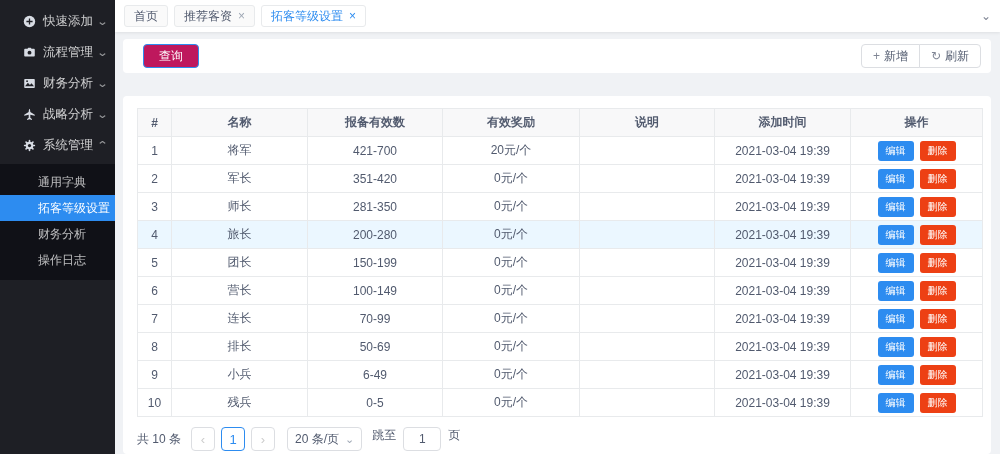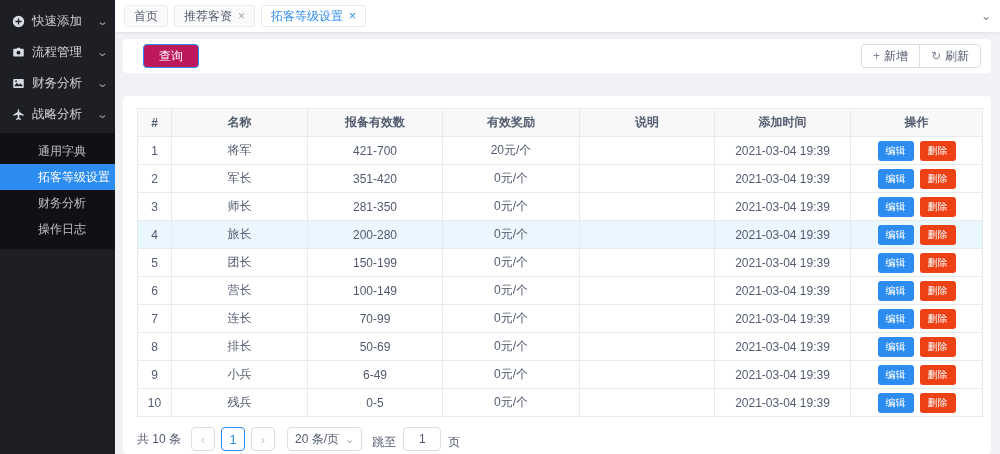--- a/index.html
+++ b/index.html
@@ -2,21 +2,21 @@
 <html><head>
 <meta charset="utf-8">
 <style>
   * { margin:0; padding:0; box-sizing:border-box; }
   html,body { width:1000px; height:454px; overflow:hidden; }
   body { font-family:"Liberation Sans","DejaVu Sans",sans-serif; font-size:12px; background:#f0f2f5; color:#515a6e; }
   .app { display:flex; width:1000px; height:454px; }
 
   
   .sidebar { width:115px; flex:0 0 115px; background:#1e1f25; color:rgba(255,255,255,.78); padding-top:6px; }
-  .menu-item { height:31px; display:flex; align-items:center; padding:0 8px 0 11px; cursor:pointer; font-size:12.5px; white-space:nowrap; }
+  .menu-item { height:31px; display:flex; align-items:center; padding:0 8px 0 22px; cursor:pointer; font-size:12.5px; white-space:nowrap; }
   .menu-item .mi-icon { width:14px; height:14px; margin-right:7px; flex:0 0 14px; display:flex; align-items:center; justify-content:center; }
   .menu-item .mi-icon svg { width:13px; height:13px; }
   .menu-item .mi-label { flex:1; }
   .menu-item .mi-caret { font-size:11px; color:rgba(255,255,255,.55); transform:scaleX(1.3); }
   .submenu { background:#101117; padding:5px 0 7px; margin-top:3px; margin-bottom:3px; }
   .submenu-item { height:26px; line-height:26px; padding-left:38px; font-size:12px; cursor:pointer; color:rgba(255,255,255,.72); white-space:nowrap; }
   .submenu-item.active { background:#2d8cf0; color:#fff; }
 
   
   .main { flex:1; display:flex; flex-direction:column; min-width:0; }
@@ -54,21 +54,21 @@
   .btn-edit, .btn-delete { border:none; border-radius:3px; color:#fff; font-size:10px; padding:3px 8px; margin:0 3px; cursor:pointer; font-family:inherit; }
   .btn-edit { background:#2d8cf0; }
   .btn-delete { background:#ed4014; }
 
   .pagination { display:flex; align-items:center; margin-top:10px; font-size:12px; color:#515a6e; }
   .pg-total { margin-right:10px; }
   .pg-btn { width:24px; height:24px; border:1px solid #dcdee2; border-radius:4px; background:#fff; color:#ccc; margin-right:6px; display:inline-flex; align-items:center; justify-content:center; cursor:pointer; font-size:13px; }
   .pg-btn.current { border-color:#2d8cf0; color:#2d8cf0; cursor:default; }
   .pg-select { height:24px; border:1px solid #dcdee2; border-radius:4px; background:#fff; display:inline-flex; align-items:center; padding:0 7px; margin:0 10px 0 6px; cursor:pointer; color:#515a6e; }
   .pg-select .sel-caret { margin-left:6px; color:#9ea7b4; font-size:11px; }
-  .pg-jump { display:flex; align-items:flex-end; gap:7px; }
+  .pg-jump { display:flex; align-items:flex-start; gap:7px; }
   .pg-jump-input { width:38px; height:24px; border:1px solid #dcdee2; border-radius:4px; text-align:center; font-size:12px; color:#515a6e; outline:none; font-family:inherit; }
 </style>
 </head>
 <body>
 
 <div class="app">
 
   <aside class="sidebar">
 
     <div class="menu-item">
@@ -108,20 +108,36 @@
     <div class="menu-item">
       <span class="mi-icon">
         <svg viewBox="0 0 16 16">
             <path d="M8 1 C8.6 1.8 9 3.4 9 5 L14.5 8.2 V9.6 L9 8.3 V12 L11 13.6 V14.8 L8 13.8 L5 14.8 V13.6 L7 12 V8.3 L1.5 9.6 V8.2 L7 5 C7 3.4 7.4 1.8 8 1 Z" fill="#d8dce4"></path>
           </svg>
       </span>
       <span class="mi-label">战略分析</span>
       <span class="mi-caret">⌄</span>
     </div>
 
+    <div class="menu-item">
+      <span class="mi-icon">
+        <svg viewBox="0 0 16 16">
+          <g fill="#d8dce4">
+            <rect x="7" y="1" width="2" height="14" rx="1"></rect>
+            <rect x="7" y="1" width="2" height="14" rx="1" transform="rotate(45 8 8)"></rect>
+            <rect x="7" y="1" width="2" height="14" rx="1" transform="rotate(90 8 8)"></rect>
+            <rect x="7" y="1" width="2" height="14" rx="1" transform="rotate(135 8 8)"></rect>
+            <circle cx="8" cy="8" r="4.6"></circle>
+          </g>
+          <circle cx="8" cy="8" r="2" fill="#1e1f25"></circle>
+        </svg>
+      </span>
+      <span class="mi-label">系统管理</span>
+      <span class="mi-caret">⌃</span>
+    </div>
 
     <div class="submenu">
       <div class="submenu-item">通用字典</div>
       <div class="submenu-item active">拓客等级设置</div>
       <div class="submenu-item">财务分析</div>
       <div class="submenu-item">操作日志</div>
     </div>
   </aside>
 
   <div class="main">

